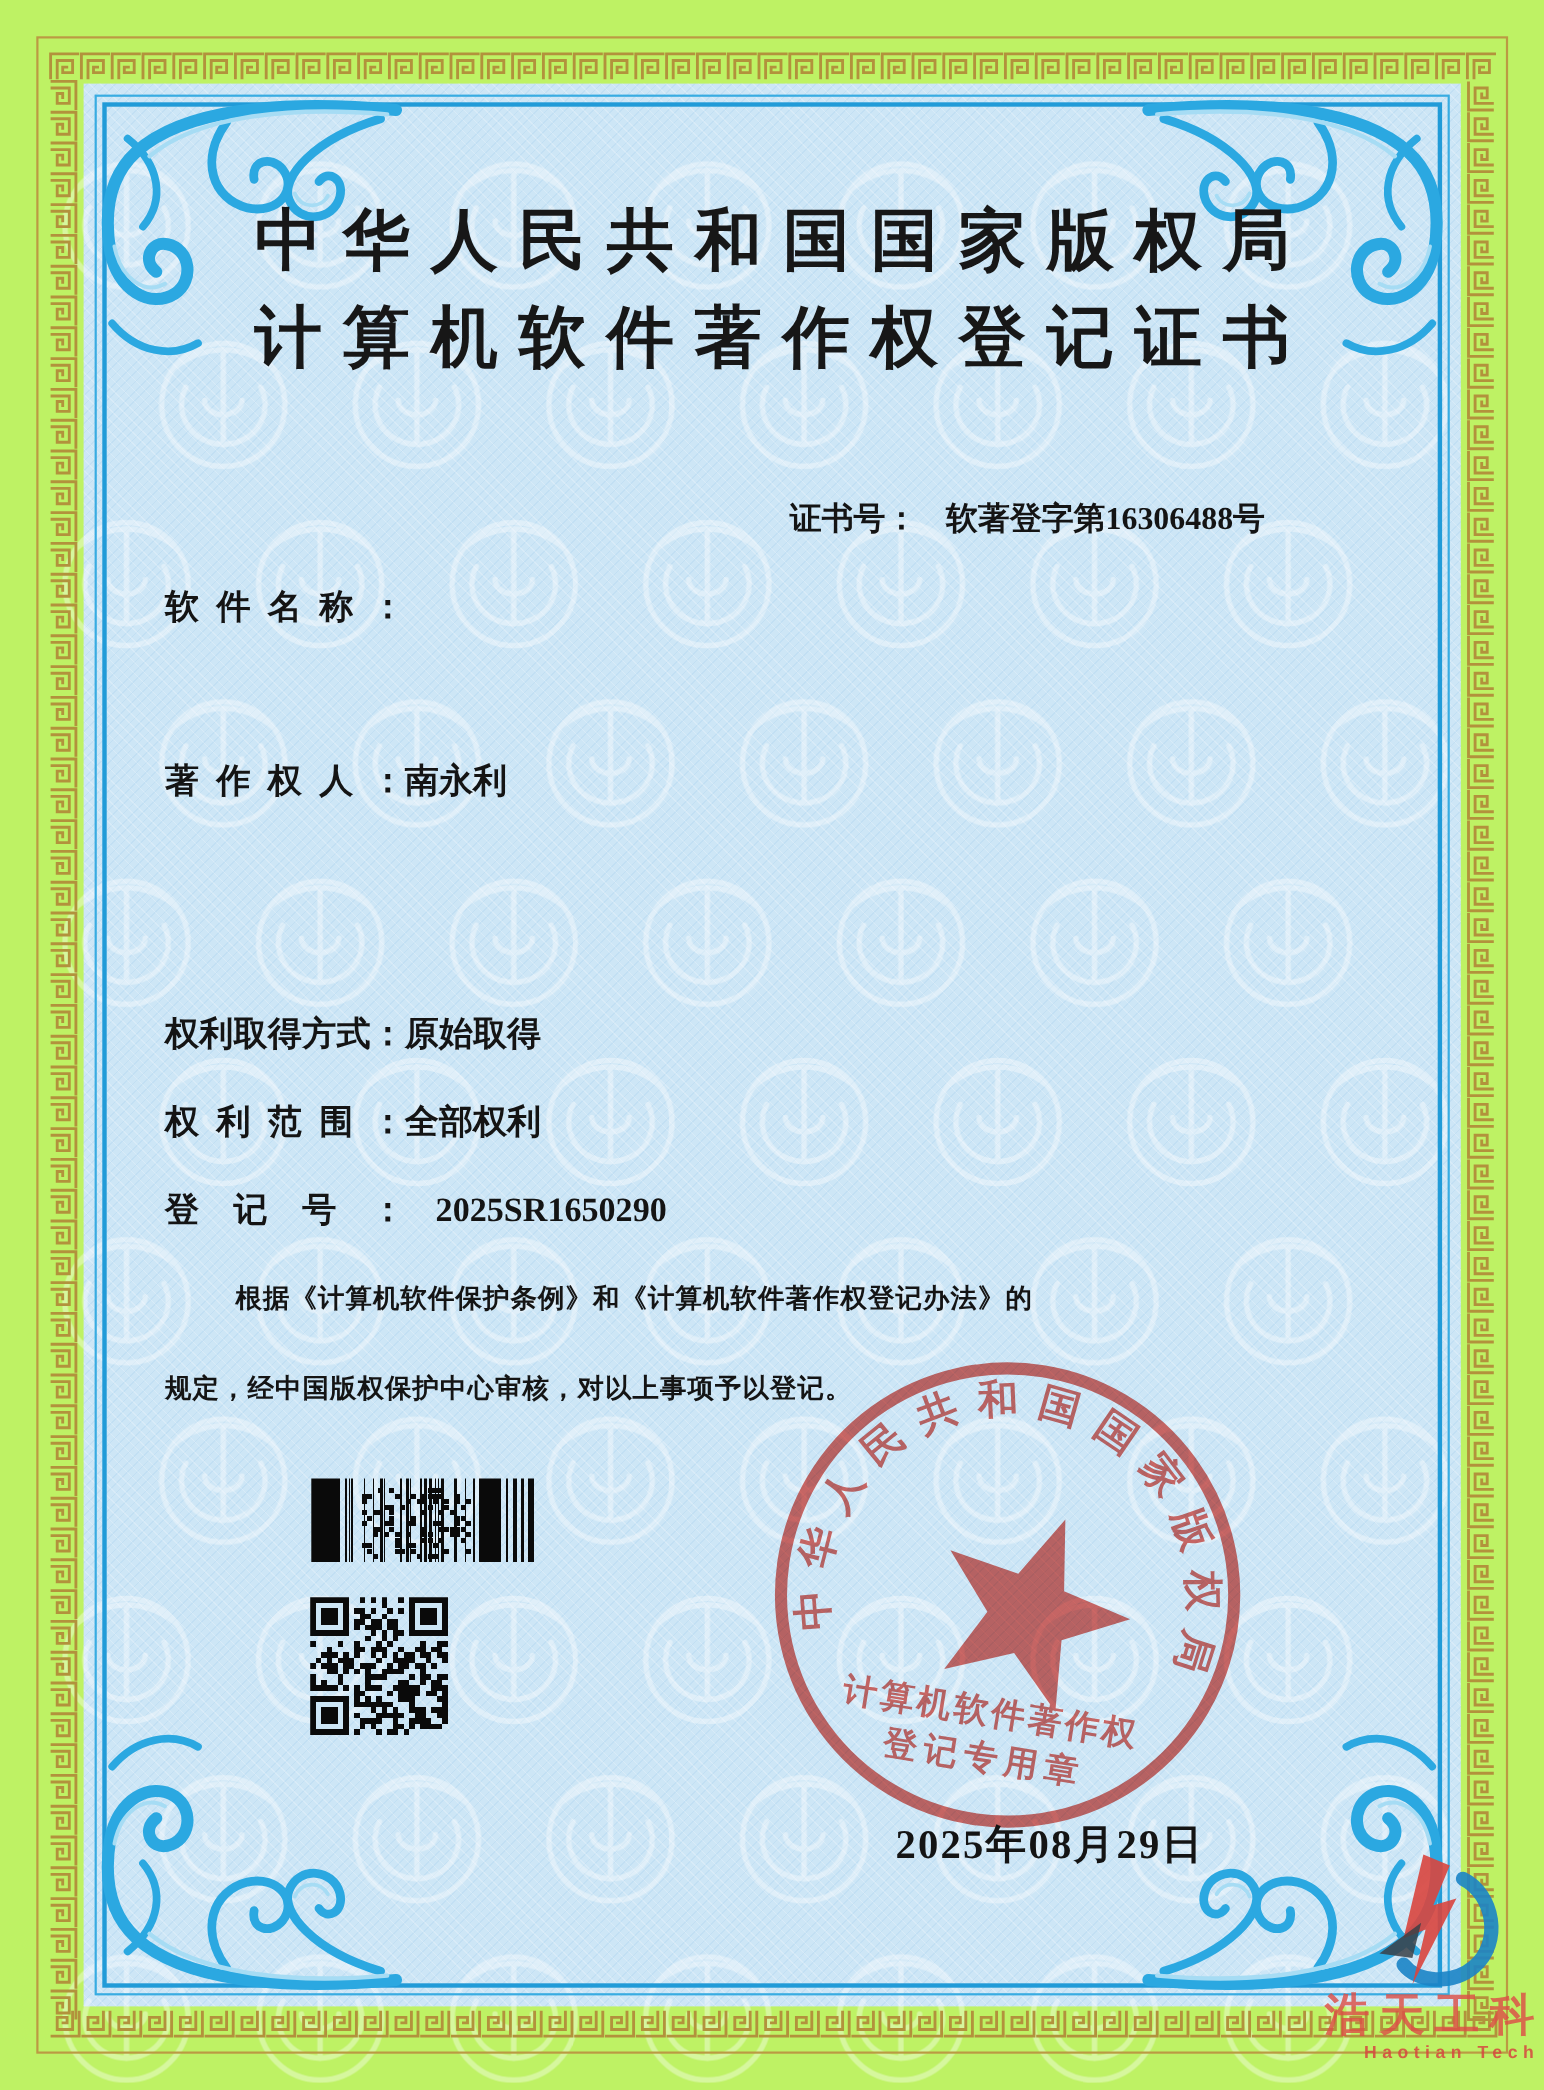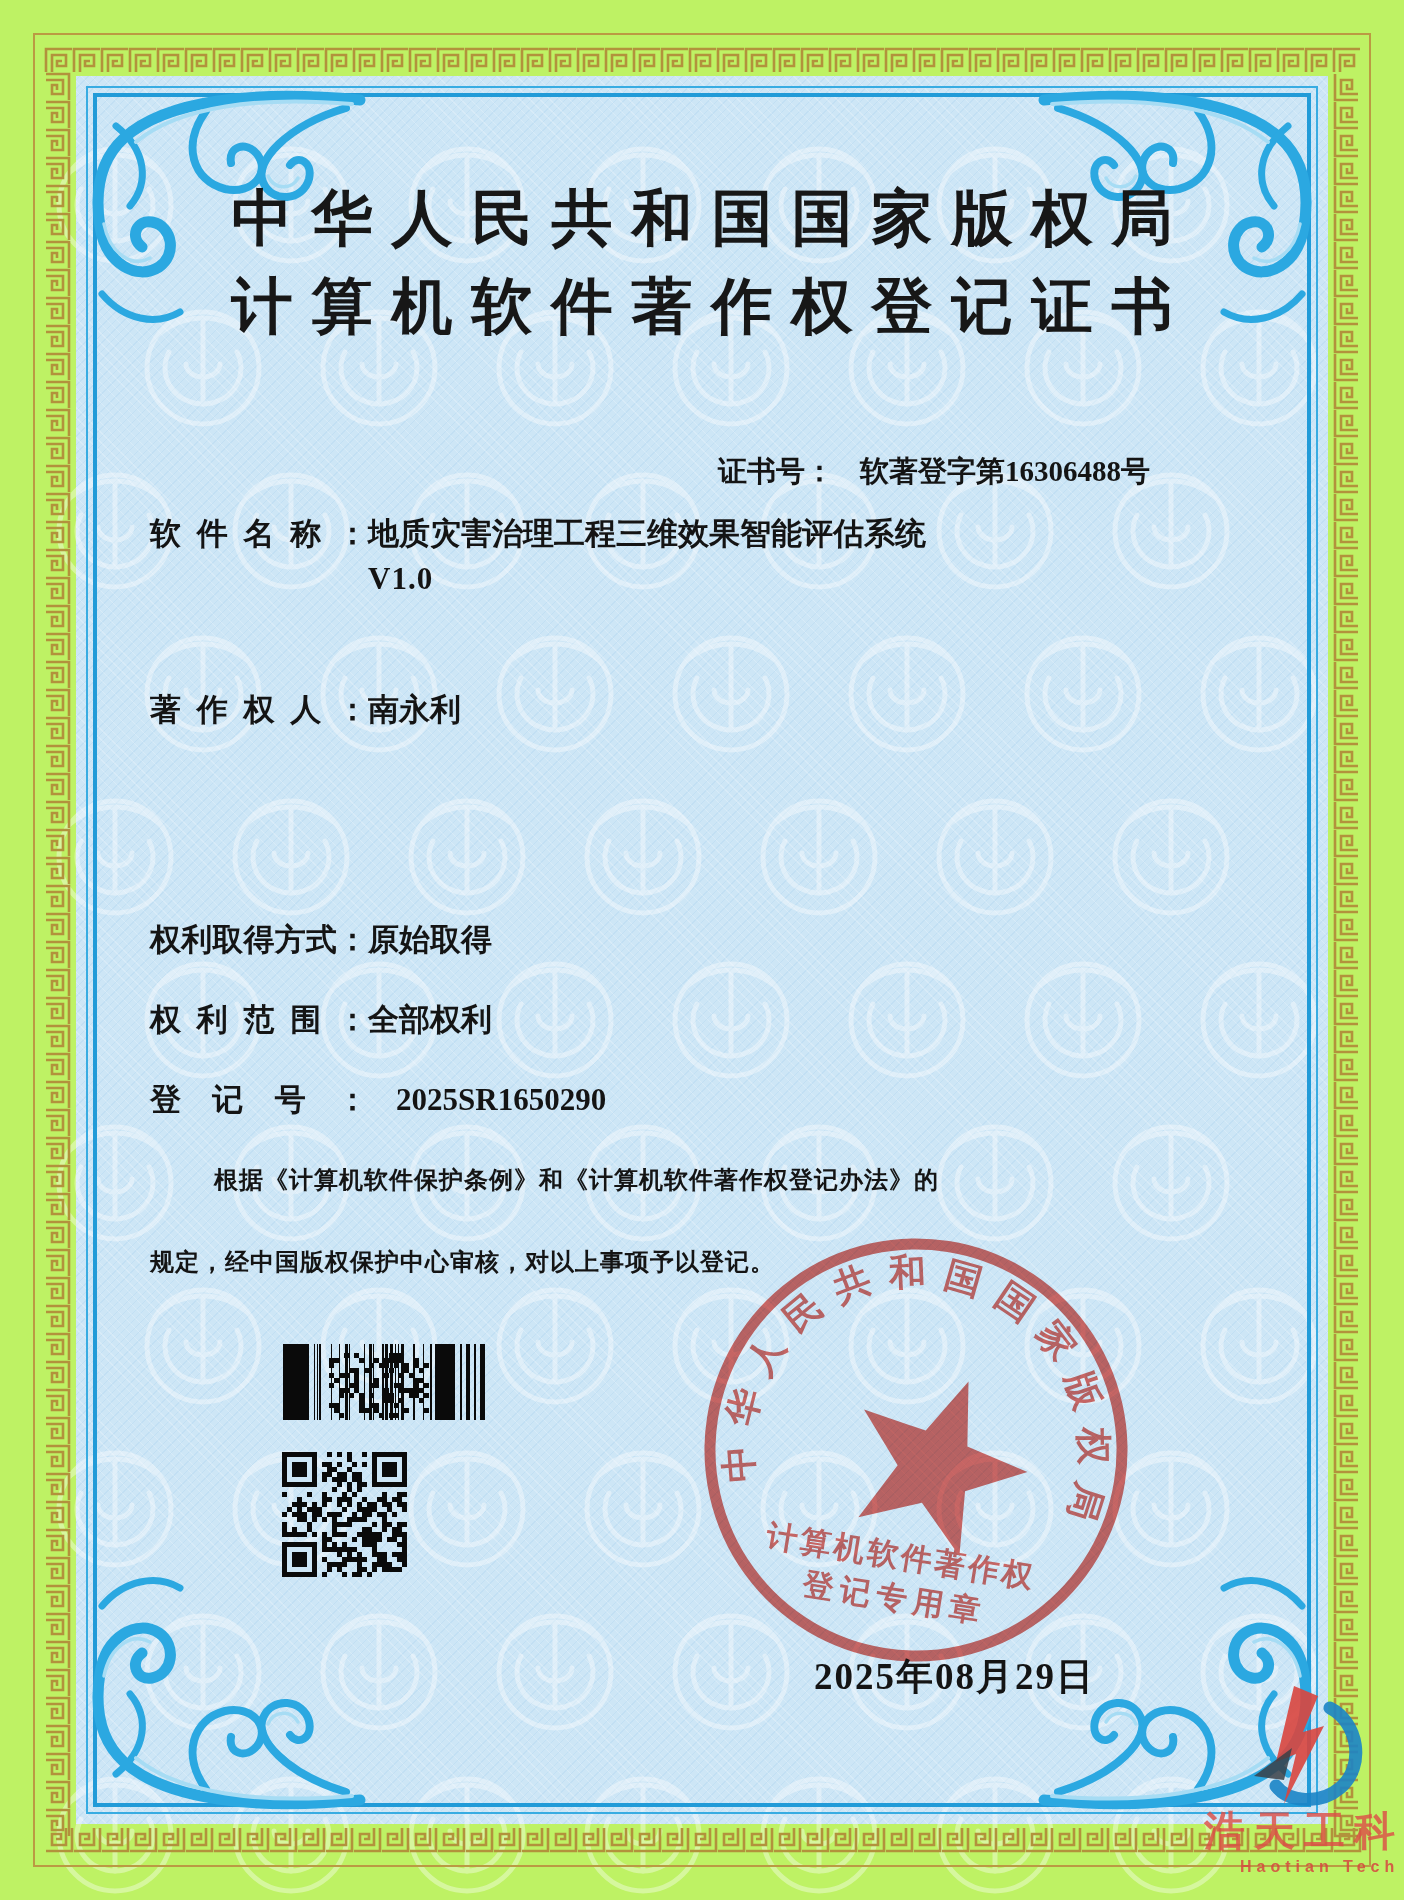--- a/index.html
+++ b/index.html
@@ -27,21 +27,21 @@
     font-size:61px;font-weight:700;letter-spacing:19px;color:#171717;
     text-indent:19px; 
     white-space:nowrap;
   }
   .t1{top:178px;} .t2{top:266px;}
   .certno{position:absolute;left:718px;top:452px;font-size:29px;font-weight:700;white-space:nowrap;}
   .certno .gap{display:inline-block;width:26px;}
   .row{position:absolute;left:150px;display:flex;font-size:31px;font-weight:700;line-height:1.45;}
   .row .lbl{width:218px;flex:0 0 218px;text-align:justify;text-align-last:justify;}
   .row .val{white-space:nowrap;}
-  .r-name{top:512px;} .r-holder{top:688px;} .r-acq{top:918px;} .r-scope{top:998px;} .r-reg{top:1078px;gap:28px;}
+  .r-name{top:530px;flex-direction:column;} .r-holder{top:688px;} .r-acq{top:918px;} .r-scope{top:998px;} .r-reg{top:1078px;gap:28px;}
   .version{font-weight:700;letter-spacing:1px;}
   .body-line{position:absolute;left:150px;width:1030px;font-size:24px;font-weight:700;letter-spacing:1px;white-space:nowrap;}
   .b1{top:1164px;text-indent:64px;} .b2{top:1246px;}
   .date{position:absolute;left:814px;top:1652px;font-size:37px;font-weight:700;letter-spacing:2px;white-space:nowrap;}
   
   .logo-text{position:absolute;left:1204px;top:1804px;font-size:41px;font-weight:700;letter-spacing:9px;
     color:rgba(221,78,71,.82);white-space:nowrap;font-family:"Liberation Sans","DejaVu Sans",sans-serif;text-align:right;}
   .logo-sub{position:absolute;left:1240px;top:1858px;font-size:16px;font-weight:700;letter-spacing:5px;
     color:rgba(214,70,63,.85);white-space:nowrap;font-family:"Liberation Sans","DejaVu Sans",sans-serif;}
   .seal-svg{mix-blend-mode:multiply;}
@@ -406,24 +406,20 @@
 
   <div class="title t1">中华人民共和国国家版权局</div>
   <div class="title t2">计算机软件著作权登记证书</div>
 
   <div class="certno">
     <span>证书号：</span><span class="gap"></span><span>软著登字第16306488号</span>
   </div>
 
   <div class="row r-name">
     <span class="lbl">软件名称：</span>
-    <span class="val">
-      <span>地质灾害治理工程三维效果智能评估系统</span><br>
-      <span class="version">V1.0</span>
-    </span>
   </div>
 
   <div class="row r-holder">
     <span class="lbl">著作权人：</span>
     <span class="val">南永利</span>
   </div>
 
   <div class="row r-acq">
     <span class="lbl">权利取得方式：</span>
     <span class="val">原始取得</span>

